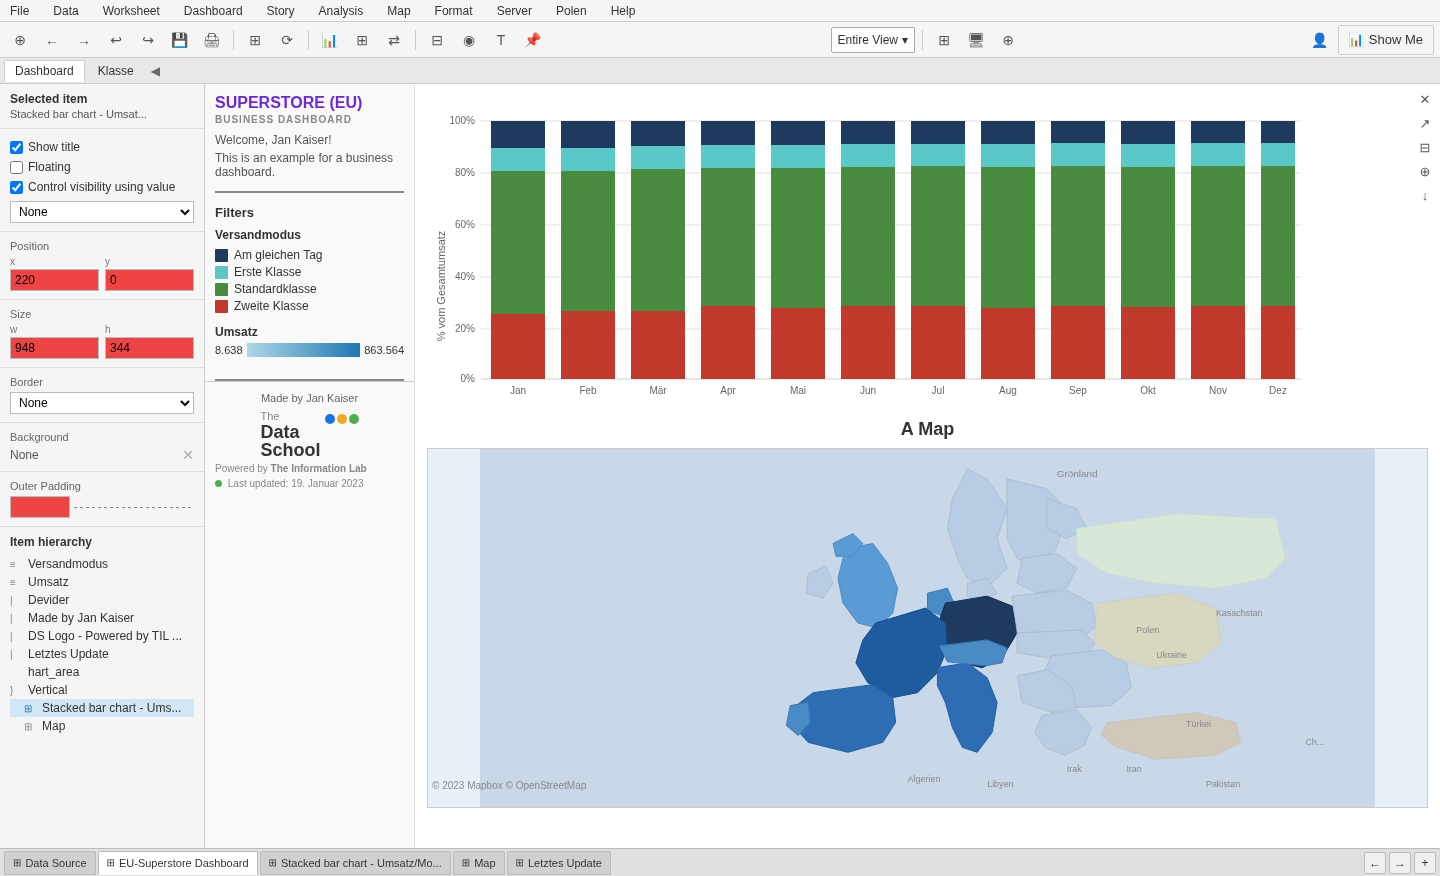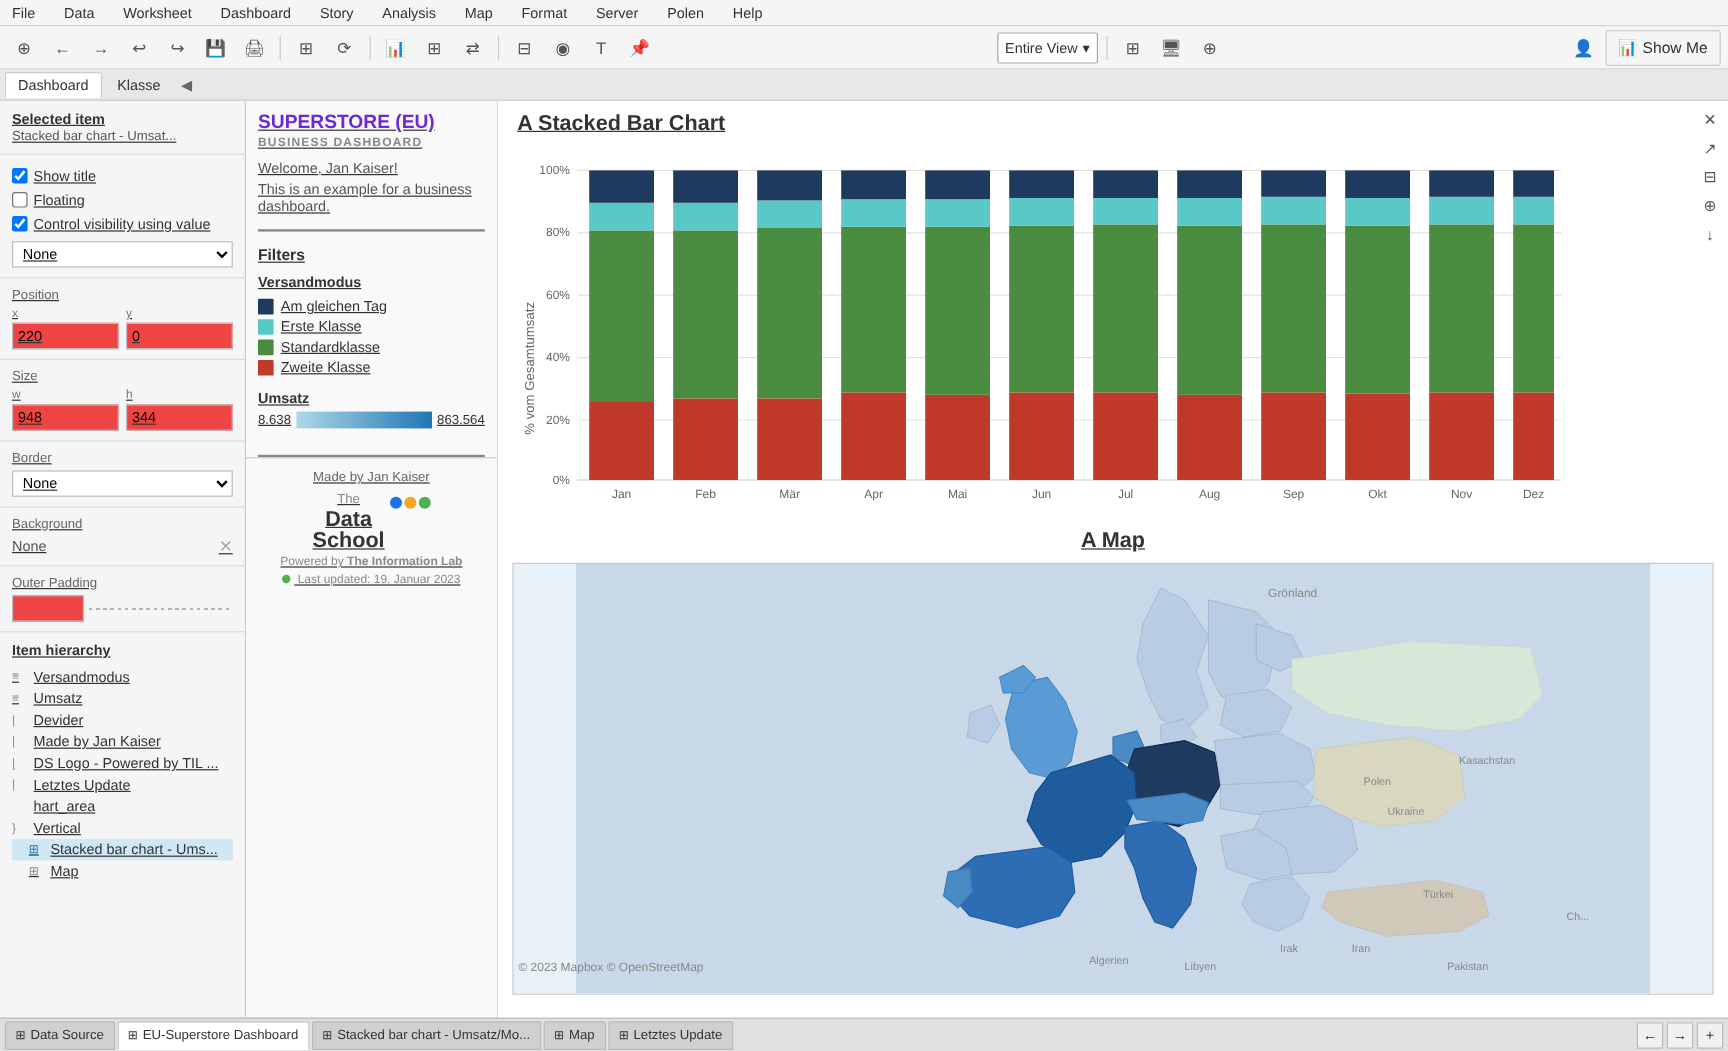--- a/index.html
+++ b/index.html
@@ -16,28 +16,28 @@
     .toolbar-spacer { flex: 1; }
     .view-select { display: flex; align-items: center; border: 1px solid #aaa; background: white; padding: 2px 6px; border-radius: 2px; height: 26px; gap: 4px; cursor: pointer; font-size: 12px; }
     .show-me-btn { display: flex; align-items: center; gap: 4px; background: #f5f5f5; border: 1px solid #ccc; padding: 4px 10px; border-radius: 2px; cursor: pointer; font-size: 13px; font-weight: 500; height: 30px; }
 
     
     .tab-bar-top { display: flex; align-items: center; background: #e8e8e8; border-bottom: 1px solid #ccc; height: 26px; padding: 0 4px; gap: 2px; }
     .tab-top { padding: 3px 10px; cursor: pointer; font-size: 12px; border: 1px solid transparent; background: transparent; border-radius: 2px 2px 0 0; }
     .tab-top.active { background: white; border: 1px solid #ccc; border-bottom: 1px solid white; }
 
     
-    .main { display: flex; flex: 1; overflow: hidden; text-decoration: underline; }
+    .main { display: flex; flex: 1; overflow: hidden; }
 
     
     .left-panel { width: 205px; background: #f5f5f5; border-right: 1px solid #ccc; display: flex; flex-direction: column; overflow: hidden; flex-shrink: 0; }
     .panel-section { padding: 8px 10px; border-bottom: 1px solid #ddd; }
     .selected-item-title { font-size: 12px; font-weight: bold; margin-bottom: 2px; }
     .selected-item-sub { font-size: 11px; color: #555; }
-    .checkbox-row { display: flex; gap: 5px; padding: 3px 0; font-size: 12px; }
+    .checkbox-row { display: flex; align-items: center; gap: 5px; padding: 3px 0; font-size: 12px; }
     .checkbox-row input[type=checkbox] { width: 13px; height: 13px; cursor: pointer; }
     .dropdown-row { display: flex; align-items: center; margin-top: 4px; }
     .dropdown-select { width: 100%; border: 1px solid #bbb; background: white; padding: 2px 4px; font-size: 12px; height: 22px; cursor: pointer; }
     .position-grid { display: grid; grid-template-columns: 1fr 1fr; gap: 6px; margin-top: 4px; }
     .pos-field { display: flex; flex-direction: column; }
     .pos-label { font-size: 10px; color: #777; margin-bottom: 2px; }
     .pos-input { border: 1px solid #bbb; background: #ef4444; padding: 2px 4px; font-size: 12px; height: 22px; width: 100%; }
     .section-label { font-size: 11px; color: #666; margin-bottom: 4px; }
     .border-row { display: flex; align-items: center; gap: 4px; }
     .bg-row { display: flex; align-items: center; gap: 4px; }
@@ -62,21 +62,21 @@
     .filters-title { font-size: 13px; font-weight: bold; margin-bottom: 8px; }
     .filter-section { margin-bottom: 12px; }
     .filter-label { font-size: 12px; font-weight: bold; margin-bottom: 6px; }
     .legend-item { display: flex; align-items: center; gap: 6px; margin-bottom: 3px; font-size: 12px; }
     .legend-swatch { width: 13px; height: 13px; border-radius: 1px; flex-shrink: 0; }
     .umsatz-label { font-size: 12px; font-weight: bold; margin-bottom: 4px; }
     .umsatz-bar-row { display: flex; align-items: center; gap: 4px; font-size: 11px; }
     .umsatz-bar-container { flex: 1; height: 14px; background: #e0e0e0; position: relative; }
     .umsatz-bar-fill { height: 100%; background: linear-gradient(to right, #add8e6, #1f77b4); }
     .story-footer { padding: 10px; border-top: 1px solid #ccc; text-align: center; font-size: 11px; color: #666; }
-    .story-footer-logo { text-align: center; margin-top: 6px; }
+    .story-footer-logo { text-align: left; margin-top: 6px; }
     .powered-by { font-size: 10px; color: #888; margin-top: 4px; }
     .last-updated { font-size: 10px; color: #888; margin-top: 4px; }
     .dot-green { display: inline-block; width: 7px; height: 7px; background: #4caf50; border-radius: 50%; margin-right: 3px; }
 
     
     .chart-container { flex: 1; background: white; overflow: hidden; display: flex; flex-direction: column; }
     .chart-scroll { flex: 1; overflow-y: auto; }
     .chart-title { font-size: 18px; font-weight: bold; color: #333; }
     .chart-tb-btn { width: 22px; height: 22px; display: flex; align-items: center; justify-content: center; cursor: pointer; font-size: 13px; color: #555; border: 1px solid transparent; }
 
@@ -351,21 +351,20 @@
       <div class="chart-tb-btn">✕</div>
       <div class="chart-tb-btn">↗</div>
       <div class="chart-tb-btn">⊟</div>
       <div class="chart-tb-btn">⊕</div>
       <div class="chart-tb-btn">↓</div>
     </div>
 
     <div class="chart-scroll">
 
       <div style="padding: 8px 16px 0;">
-        <div class="chart-title">A Stacked Bar Chart</div>
         <div style="padding: 4px 0 0;">
           <svg width="880" height="310">
 
             <text transform="rotate(-90)" x="-190" y="14" font-size="11" fill="#666" text-anchor="middle">% vom Gesamtumsatz</text>
 
             <text x="44" y="28" font-size="10" fill="#666" text-anchor="end">100%</text>
             <text x="44" y="80" font-size="10" fill="#666" text-anchor="end">80%</text>
             <text x="44" y="132" font-size="10" fill="#666" text-anchor="end">60%</text>
             <text x="44" y="184" font-size="10" fill="#666" text-anchor="end">40%</text>
             <text x="44" y="236" font-size="10" fill="#666" text-anchor="end">20%</text>

